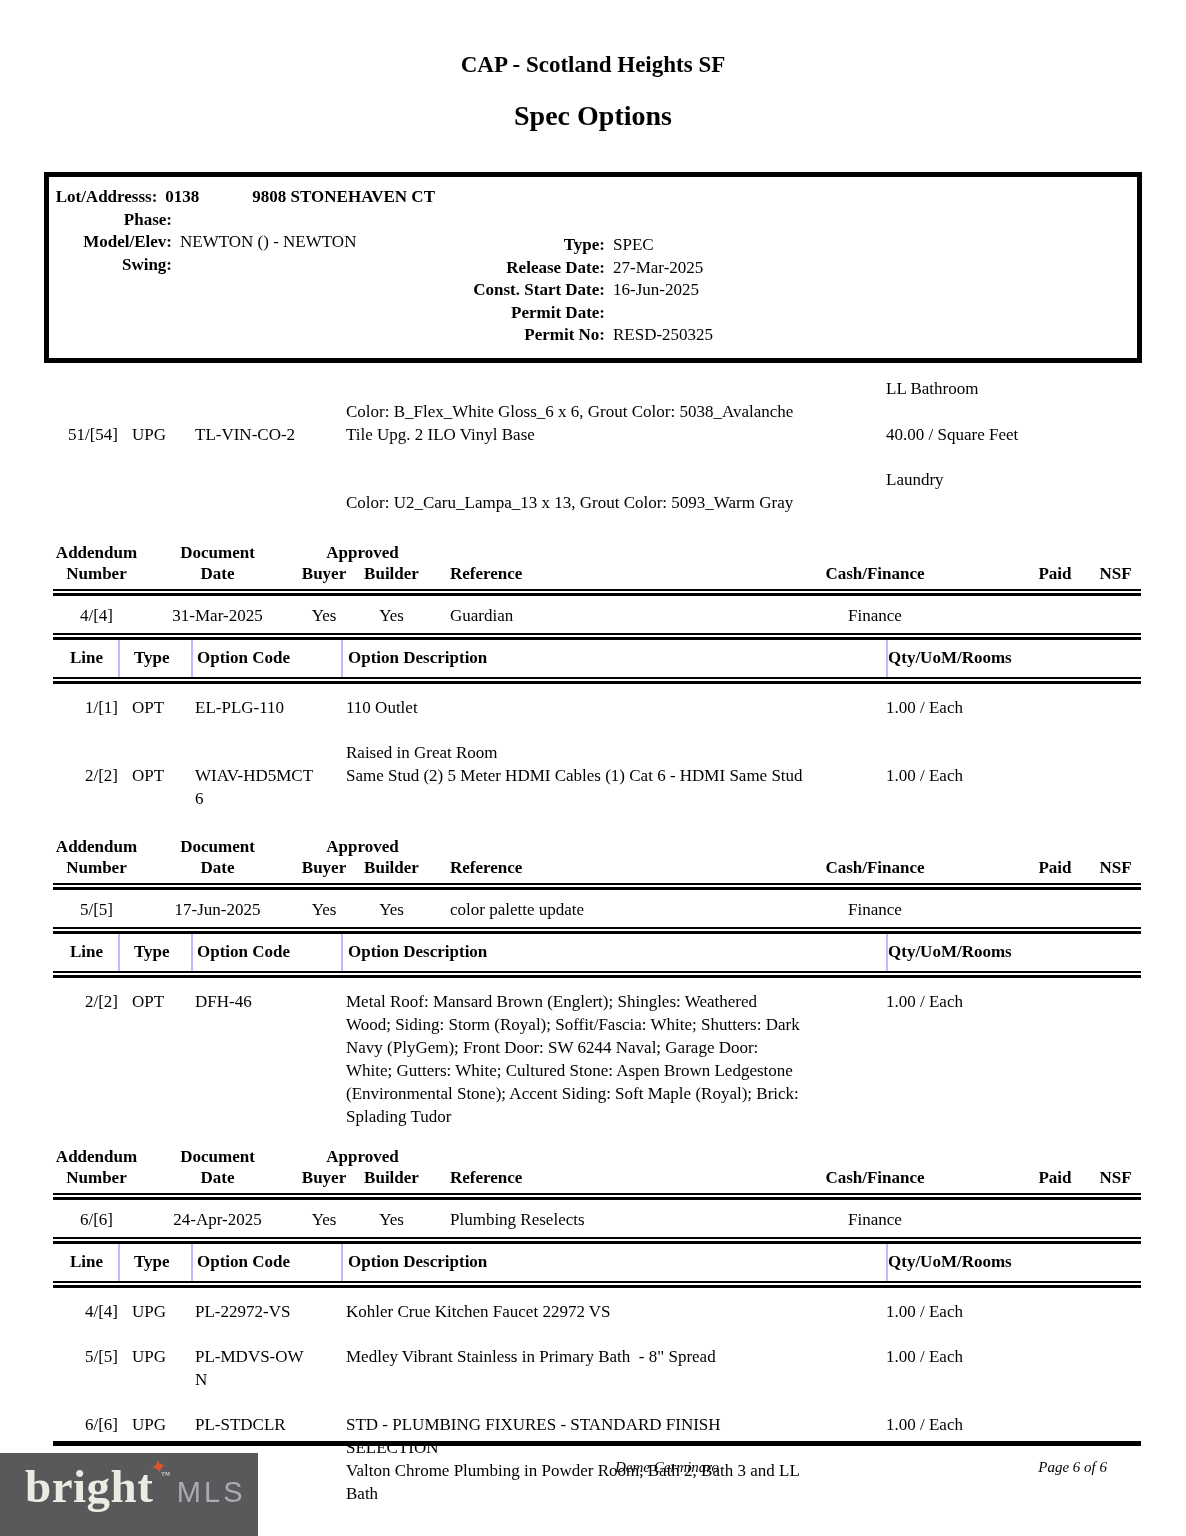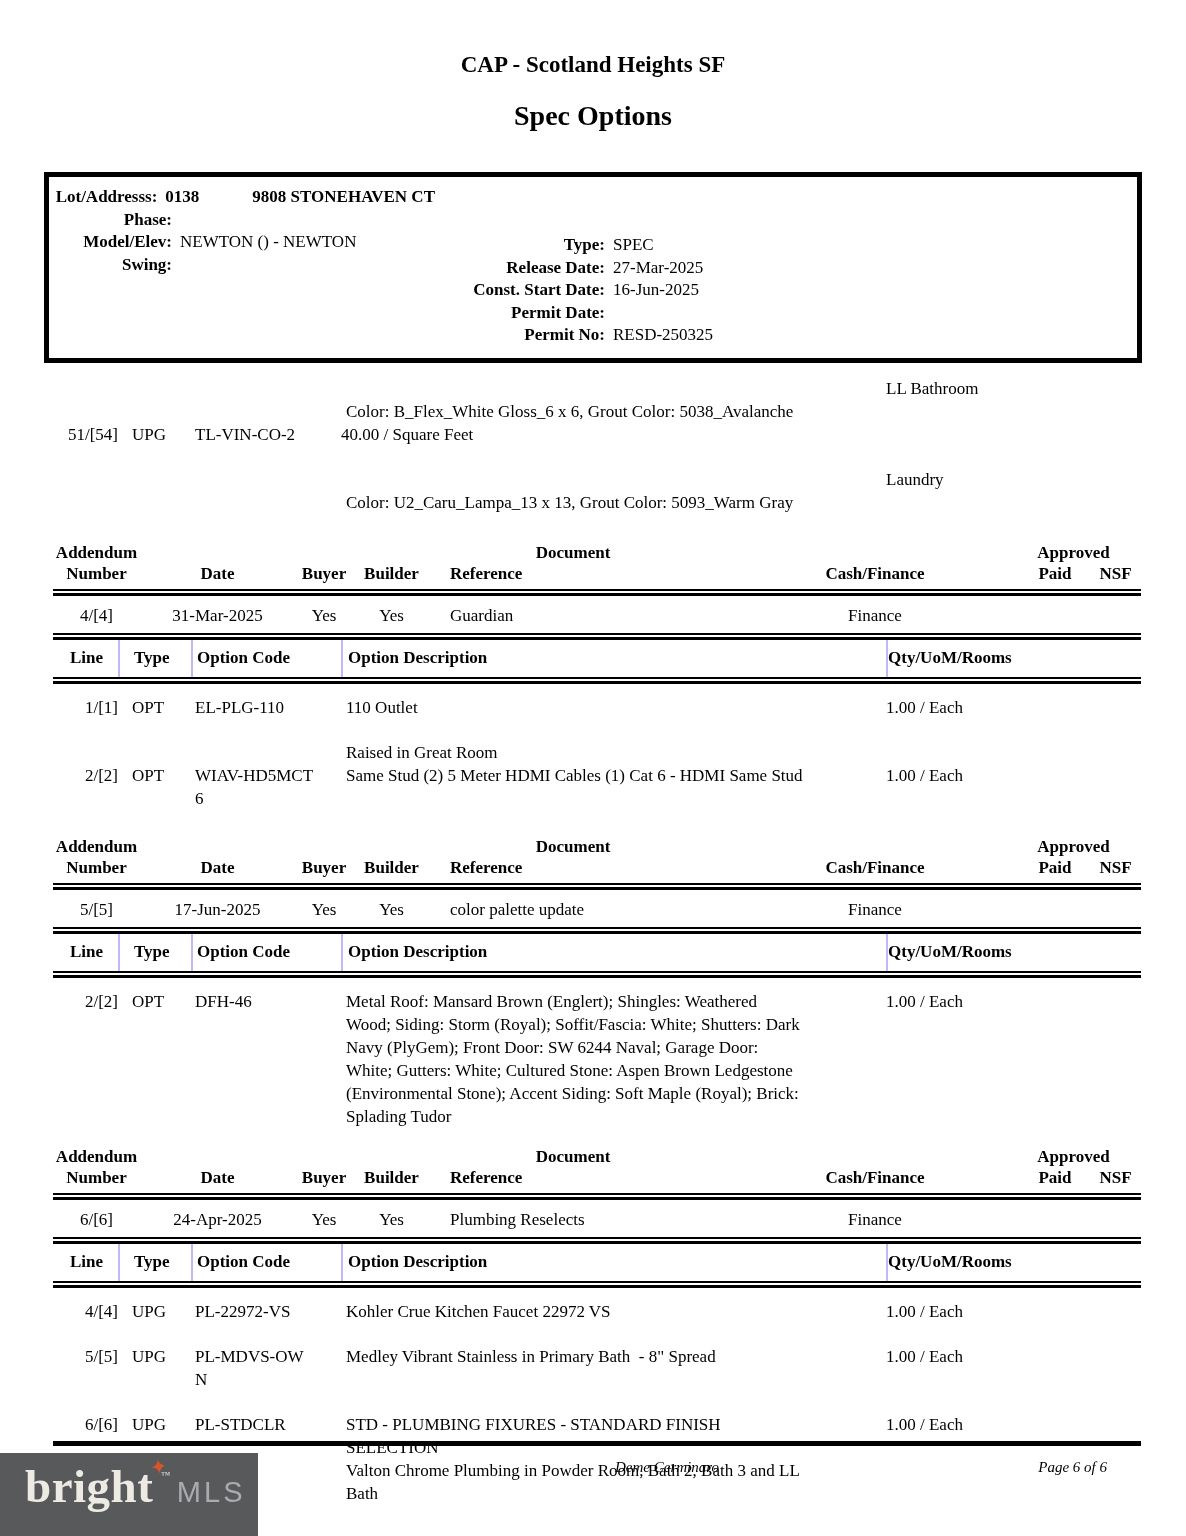--- a/index.html
+++ b/index.html
@@ -37,21 +37,21 @@
 
   .c-row { display:flex; line-height:23px; }
   .mt22 { margin-top:22px; }
   .sec1 { margin-top:14px; }
 
   
   .rule { height:7px; border-top:2px solid #000; border-bottom:3px solid #000; }
 
   
   .ah { font-weight:bold; line-height:21px; }
-  .ah-row { display:flex;justify-content:space-between; }
+  .ah-row { display:flex; }
   .a-num { width:87px; text-align:center; }
   .a-date { width:155px; text-align:center; }
   .a-buyer { width:58px; text-align:center; }
   .a-builder { width:77px; text-align:center; }
   .a-appr { width:135px; text-align:center; }
   .a-ref { width:365px; padding-left:20px; }
   .a-cash { width:160px; text-align:center; }
   .a-sp { width:65px; }
   .a-paid { width:70px; text-align:center; }
   .a-nsf { width:51px; text-align:center; }
@@ -149,20 +149,21 @@
     <div class="col-line"></div>
       <div class="col-type"></div>
       <div class="col-code"></div>
     <div class="col-desc">Color: B_Flex_White Gloss_6 x 6, Grout Color: 5038_Avalanche</div>
     <div class="col-qty"></div>
   </div>
   <div class="c-row">
     <div class="col-line">51/[54]</div>
     <div class="col-type">UPG</div>
     <div class="col-code"><span class="code-inner">TL-VIN-CO-2</span></div>
+    <div class="col-desc">Tile Upg. 2 ILO Vinyl Base</div>
     <div class="col-qty">40.00 / Square Feet</div>
   </div>
   <div class="c-row mt22">
     <div class="col-line"></div>
       <div class="col-type"></div>
       <div class="col-code"></div>
       <div class="col-desc"></div>
     <div class="col-qty">Laundry</div>
   </div>
   <div class="c-row">

